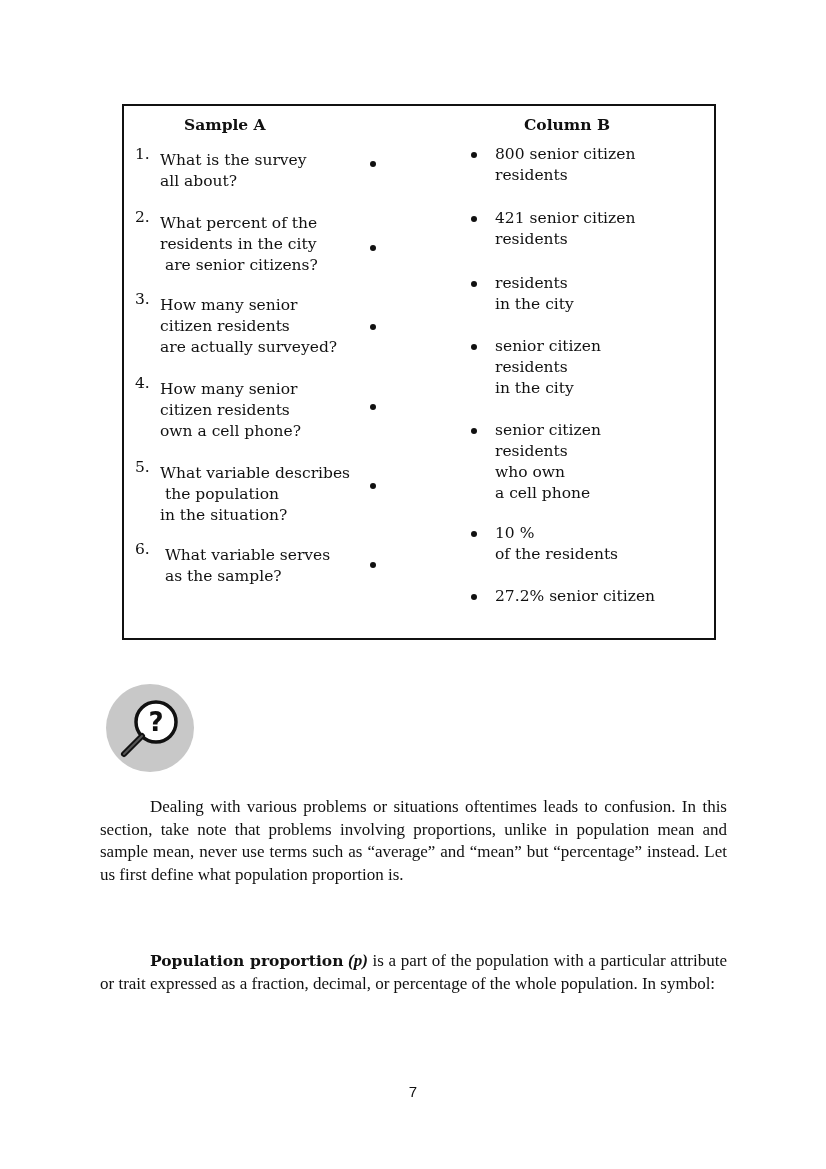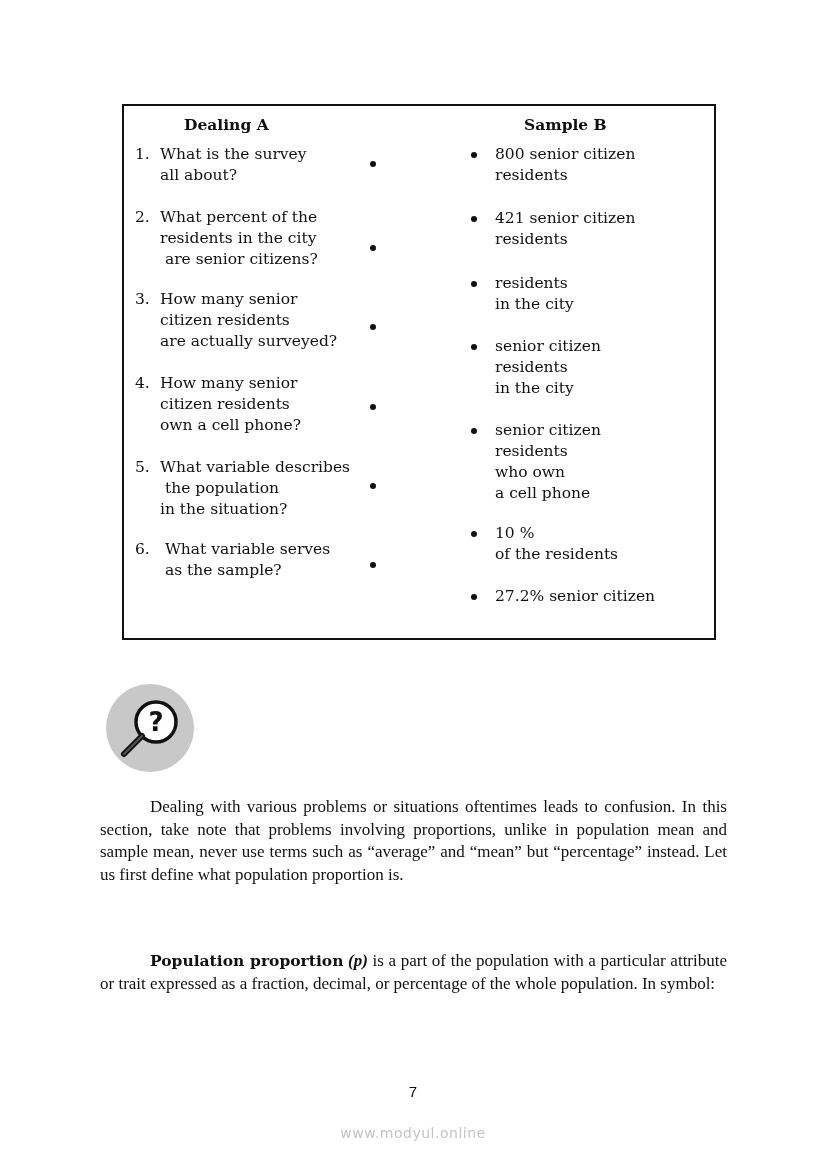--- a/index.html
+++ b/index.html
@@ -9,21 +9,21 @@
 
   
   .match-box { position: absolute; left: 122px; top: 104px; width: 594px; height: 536px;
                border: 2px solid #111; box-sizing: border-box; }
   .col-head { position: absolute; top: 9px; font-weight: bold; font-size: 15.5px; }
   .col-a-head { left: 60px; }
   .col-b-head { left: 400px; }
 
   .q { position: absolute; left: 11px; font-size: 15.5px; line-height: 21px; }
   .q .num { position: absolute; left: 0; top: 0; }
-  .q .txt { position: absolute; left: 25px; top: 0; white-space: pre; }
+  .q .txt { position: absolute; left: 25px; top: 6px; white-space: pre; }
 
   .dot { position: absolute; width: 6px; height: 6px; border-radius: 50%; background: #111; }
   .a-dot { left: 246px; }
 
   .ans { position: absolute; left: 343px; font-size: 15.5px; line-height: 21px; }
   .ans .b-dot { position: absolute; left: 4px; top: 8px; width: 6px; height: 6px; border-radius: 50%; background: #111; }
   .ans .txt { position: absolute; left: 28px; top: 0; white-space: pre; }
 
   
   .icon-circle { position: absolute; left: 106px; top: 684px; width: 88px; height: 88px;
@@ -44,22 +44,22 @@
                  font-family: "Liberation Sans", sans-serif; font-size: 15px; color: #111; }
   .watermark { position: absolute; left: 0; width: 826px; top: 1125px; text-align: center;
                font-family: "DejaVu Sans", sans-serif; font-size: 14px; color: #c4c4c4; letter-spacing: 0.5px; }
 </style>
 </head>
 <body>
 
 <div class="page">
 
   <div class="match-box">
-    <div class="col-head col-a-head">Dealing A</div>
-    <div class="col-head col-b-head">Sample B</div>
+    <div class="col-head col-a-head">Sample A</div>
+    <div class="col-head col-b-head">Column B</div>
 
     <div class="q" style="top:38px">
       <span class="num">1.</span>
       <span class="txt">What is the survey
 all about?</span>
     </div>
     <div class="q" style="top:101px">
       <span class="num">2.</span>
       <span class="txt">What percent of the
 residents in the city
@@ -143,14 +143,13 @@
       <text x="50" y="47" text-anchor="middle" font-family="DejaVu Sans, sans-serif" font-weight="bold" font-size="26" fill="#111">?</text>
     </svg>
   </div>
 
   <div class="para para1"><span class="indent"></span><span>Dealing with various problems or situations oftentimes leads to confusion. In this section, take note that problems involving proportions, unlike in population mean and sample mean, never use terms such as “average” and “mean” but “percentage” instead. Let us first define what population proportion is.</span></div>
 
 
   <div class="para para2"><span class="indent"></span><b>Population proportion</b> <span class="sym">(p)</span><span> is a part of the population with a particular attribute or trait expressed as a fraction, decimal, or percentage of the whole population. In symbol:</span></div>
 
   <div class="page-number">7</div>
-  <div class="watermark">www.modyul.online</div>
 </div>
 
 </body></html>

